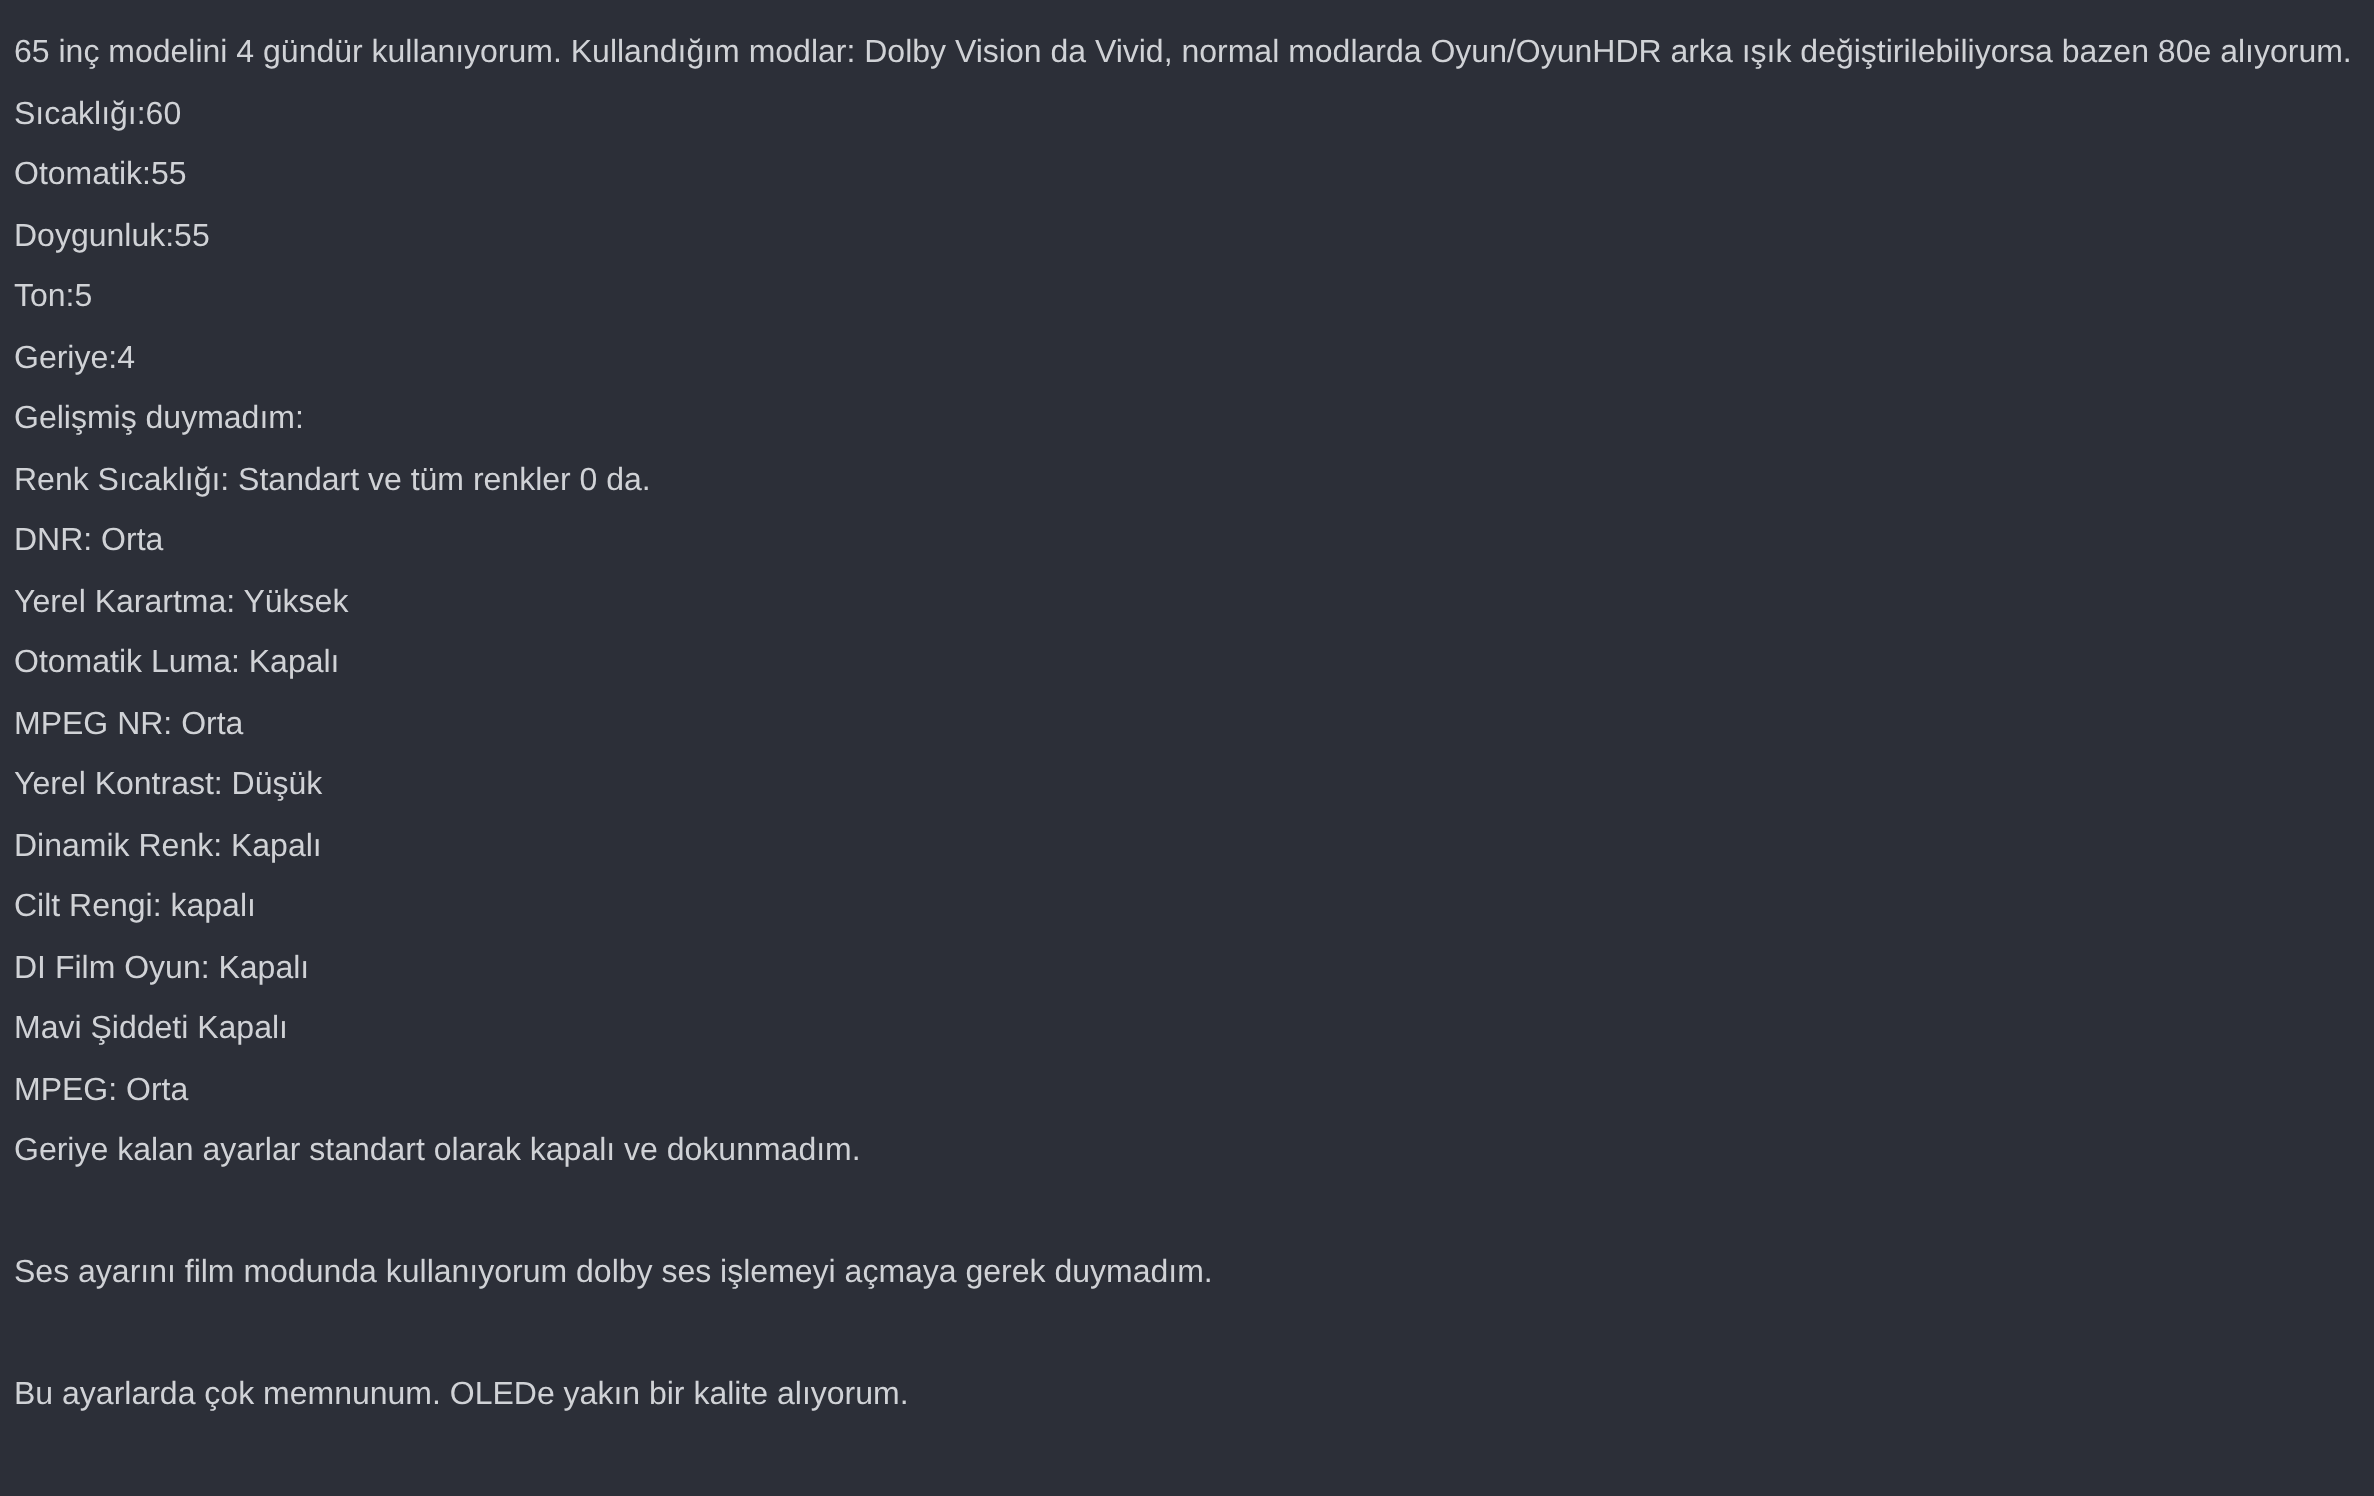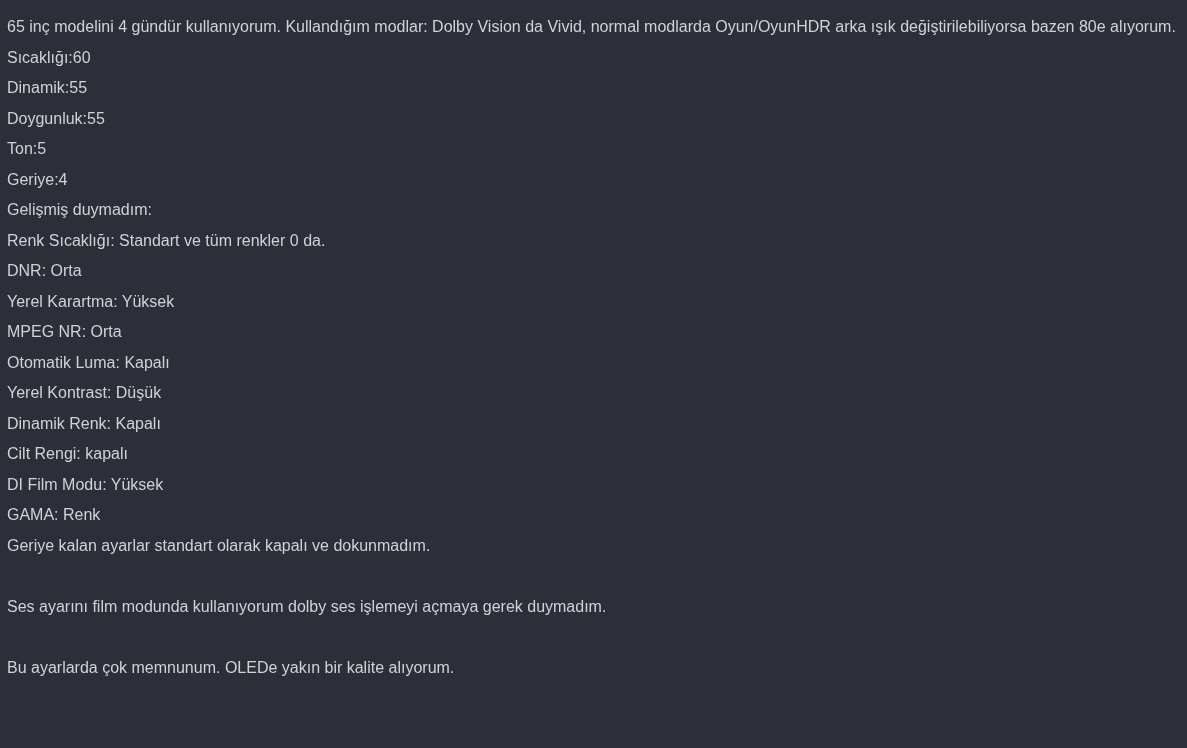--- a/index.html
+++ b/index.html
@@ -35,37 +35,38 @@
   }
 </style>
 </head>
 <body>
 
 <main class="post">
 
   <div class="line">65 inç modelini 4 gündür kullanıyorum. Kullandığım modlar: Dolby Vision da Vivid, normal modlarda Oyun/OyunHDR arka ışık değiştirilebiliyorsa bazen 80e alıyorum.</div>
 
   <div class="line">Sıcaklığı:60</div>
-  <div class="line">Dinamik:55</div>
+  <div class="line">Otomatik:55</div>
   <div class="line">Doygunluk:55</div>
   <div class="line">Ton:5</div>
   <div class="line">Geriye:4</div>
 
   <div class="line">Gelişmiş duymadım:</div>
 
   <div class="line">Renk Sıcaklığı: Standart ve tüm renkler 0 da.</div>
   <div class="line">DNR: Orta</div>
   <div class="line">Yerel Karartma: Yüksek</div>
+  <div class="line">Otomatik Luma: Kapalı</div>
   <div class="line">MPEG NR: Orta</div>
-  <div class="line">Otomatik Luma: Kapalı</div>
   <div class="line">Yerel Kontrast: Düşük</div>
   <div class="line">Dinamik Renk: Kapalı</div>
   <div class="line">Cilt Rengi: kapalı</div>
-  <div class="line">DI Film Modu: Yüksek</div>
-  <div class="line">GAMA: Renk</div>
+  <div class="line">DI Film Oyun: Kapalı</div>
+  <div class="line">Mavi Şiddeti Kapalı</div>
+  <div class="line">MPEG: Orta</div>
 
   <div class="line">Geriye kalan ayarlar standart olarak kapalı ve dokunmadım.</div>
 
   <div class="line gap-above">Ses ayarını film modunda kullanıyorum dolby ses işlemeyi açmaya gerek duymadım.</div>
 
   <div class="line gap-above">Bu ayarlarda çok memnunum. OLEDe yakın bir kalite alıyorum.</div>
 
 </main>
 
 </body></html>

